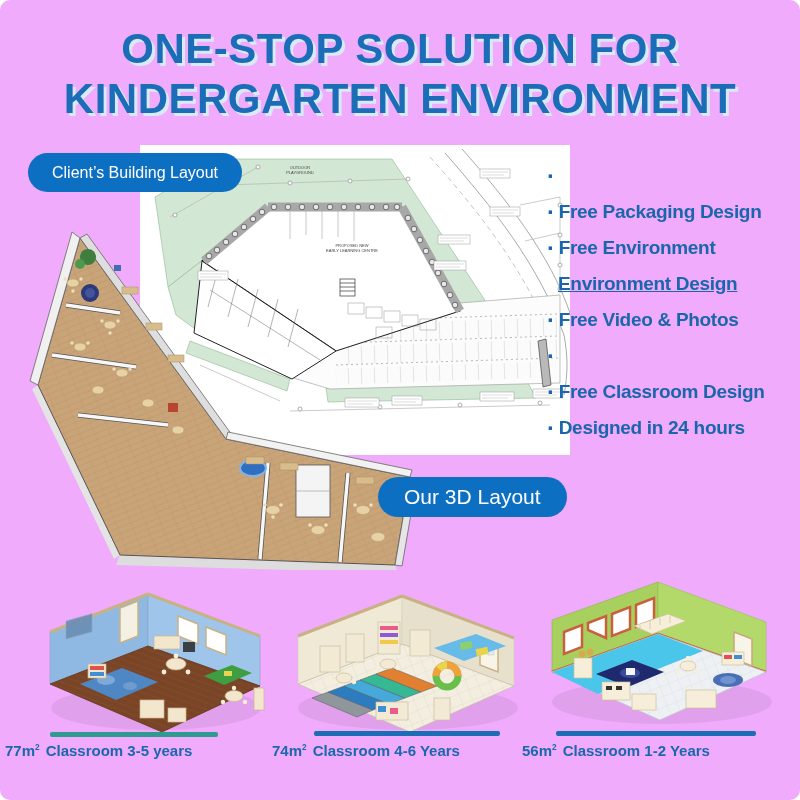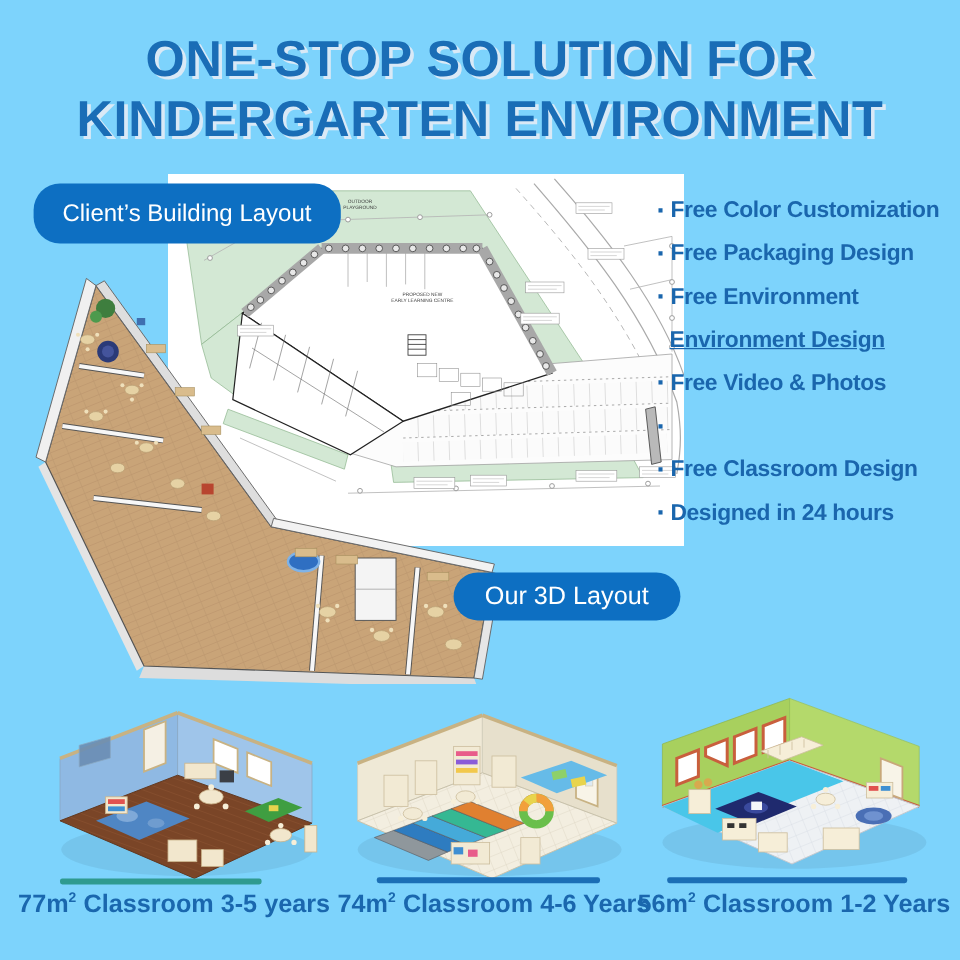--- a/index.html
+++ b/index.html
@@ -1,45 +1,45 @@
 <!DOCTYPE html>
 <html><head>
 <meta charset="utf-8">
 <style>
   html,body{margin:0;padding:0;}
   body{font-family:"Liberation Sans",sans-serif;background:#ffffff;}
-  .page{position:relative;width:800px;height:800px;background:#7dd3fc;overflow:hidden;}
+  .page{position:relative;width:800px;height:800px;background:#f0abfc;overflow:hidden;border-radius:10px;}
 
   
   .title{position:absolute;left:0;top:24px;width:800px;text-align:center;
          color:#1a6db6;font-weight:bold;font-size:42px;line-height:50px;letter-spacing:.5px;
          text-shadow:3px 3px 0 #d9e9f6;}
 
   
   .pill{position:absolute;background:#0d6fc2;color:#ffffff;border-radius:22px;
         display:flex;align-items:center;justify-content:center;white-space:nowrap;}
-  .pill.client{left:28px;top:153px;height:50px;padding:0 24px;font-size:20px;}
+  .pill.client{left:28px;top:153px;height:39px;padding:0 24px;font-size:16px;}
   .pill.ours{left:378px;top:477px;height:40px;padding:0 26px;font-size:21px;}
 
   
   .features{position:absolute;left:547px;top:158px;width:250px;color:#1a66ad;
             font-weight:bold;font-size:19px;letter-spacing:-.3px;}
   .features .row{height:36px;line-height:36px;white-space:nowrap;display:flex;}
   .features .bullet{margin-right:4px;font-size:24px;}
   .features .cont{padding-left:11px;text-decoration:underline;}
 
   
   .art{position:absolute;}
 
   
   .divider{position:absolute;height:5px;border-radius:2px;}
   .divider.teal{background:#2f9a8f;}
   .divider.blue{background:#1b6eb5;}
-  .caption{position:absolute;width:270px;text-align:right;color:#1a67ae;
-           font-weight:bold;font-size:21px;white-space:nowrap;}
+  .caption{position:absolute;width:270px;text-align:left;color:#1a67ae;
+           font-weight:bold;font-size:15px;white-space:nowrap;}
   .caption sup{font-size:.55em;}
   .caption .nm{margin-left:6px;}
 </style>
 </head>
 <body>
 
 <div class="page">
 
   <div class="title">
     <div>ONE-STOP SOLUTION FOR</div>
@@ -314,21 +314,20 @@
   <div class="pill client">
     <span>Client’s Building Layout</span>
   </div>
   <div class="pill ours">
     <span>Our 3D Layout</span>
   </div>
 
   <div class="features">
     <div class="row">
       <span class="bullet">·</span>
-      <span>Free Color Customization</span>
     </div>
     <div class="row">
       <span class="bullet">·</span>
       <span>Free Packaging Design</span>
     </div>
     <div class="row">
       <span class="bullet">·</span>
       <span>Free Environment</span>
     </div>
     <div class="row cont">

